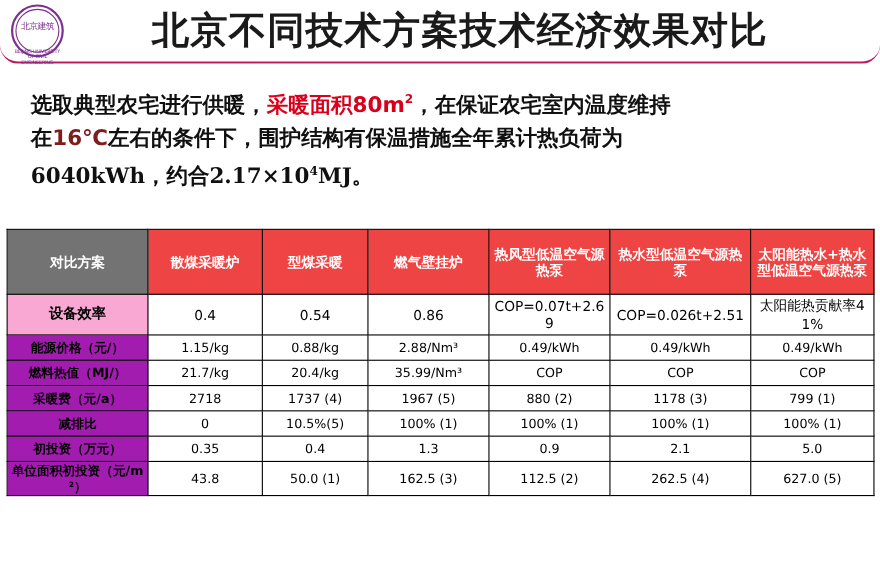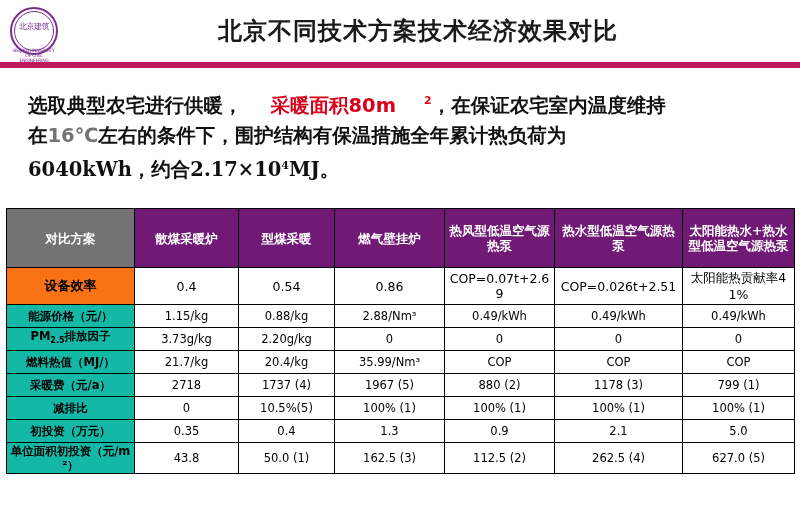--- a/index.html
+++ b/index.html
@@ -16,25 +16,26 @@
   .slide {
     position: relative;
     width: 800px;
     height: 527px;
     box-sizing: border-box;
   }
 
   
   .header {
     position: relative;
-    height: 68px;
-    border-bottom: 6px solid #be185d;
+    height: 58px;
+    border-bottom: 2px solid #be185d;
     box-sizing: border-box;
     display: flex;
     align-items: center;
+    border-radius: 17px;
   }
   .logo {
     width: 62px;
     height: 56px;
     margin-left: 4px;
     margin-top: 2px;
     flex: 0 0 auto;
     position: relative;
   }
   .logo .ring {
@@ -76,44 +77,43 @@
     top: 44px;
     width: 44px;
     text-align: center;
     font-size: 4.5px;
     color: #7b2f8e;
     letter-spacing: -0.2px;
   }
   .header-title {
     flex: 1 1 auto;
     text-align: center;
-    font-size: 24px;
+    font-size: 34px;
     font-weight: bold;
     color: #1a1a1a;
     font-family: Liberation Serif, serif;
     letter-spacing: 1px;
     padding-right: 30px;
     white-space: nowrap;
   }
 
   
   .intro {
     margin: 18px 14px 8px 28px;
     font-size: 19.5px;
     font-weight: bold;
     color: #101010;
     line-height: 30px;
     font-family: "DejaVu Sans", "Liberation Sans", sans-serif;
   }
   .intro .hl {
     color: #d9001b;
-    margin-left: 28px;
   }
   .intro .blue {
-    color: #737373;
+    color: #7f1d1d;
   }
   .intro .serif {
     font-family: "DejaVu Serif", "Liberation Serif", serif;
     margin-top: 33px;
   }
   .intro sup {
     font-size: 11px;
     vertical-align: super;
   }
 
@@ -133,39 +133,39 @@
     border: 1px solid #000000;
     text-align: center;
     vertical-align: middle;
     font-size: 11.5px;
     color: #000000;
     padding: 1px 2px;
     font-family: "DejaVu Sans", "Liberation Sans", sans-serif;
     word-break: break-all;
   }
   table.compare thead th {
-    background: #701a75;
+    background: #ef4444;
     color: #ffffff;
     font-weight: bold;
     font-size: 12.5px;
     height: 56px;
     line-height: 15px;
   }
   table.compare thead th.corner {
     background: #737373;
   }
   td.rowhead {
-    background: #14b8a6;
+    background: #a21caf;
     font-weight: bold;
     font-size: 12px;
     color: #000000;
     line-height: 14px;
   }
   td.rowhead.eff {
-    background: #f97316;
+    background: #f9a8d4;
     height: 34px;
     font-size: 13px;
   }
   tr.eff td {
     height: 34px;
     font-size: 12.5px;
   }
   td.val {
     background: #ffffff;
     height: 20px;
@@ -240,29 +240,20 @@
         <tr>
           <td class="rowhead">能源价格（元/）</td>
           <td class="val">1.15/kg</td>
           <td class="val">0.88/kg</td>
           <td class="val">2.88/Nm³</td>
           <td class="val">0.49/kWh</td>
           <td class="val">0.49/kWh</td>
           <td class="val">0.49/kWh</td>
         </tr>
 
-        <tr>
-          <td class="rowhead"><span>PM</span><span class="sub">2.5</span><span>排放因子</span></td>
-          <td class="val">3.73g/kg</td>
-          <td class="val">2.20g/kg</td>
-          <td class="val">0</td>
-          <td class="val">0</td>
-          <td class="val">0</td>
-          <td class="val">0</td>
-        </tr>
 
         <tr>
           <td class="rowhead">燃料热值（MJ/）</td>
           <td class="val">21.7/kg</td>
           <td class="val">20.4/kg</td>
           <td class="val">35.99/Nm³</td>
           <td class="val">COP</td>
           <td class="val">COP</td>
           <td class="val">COP</td>
         </tr>

